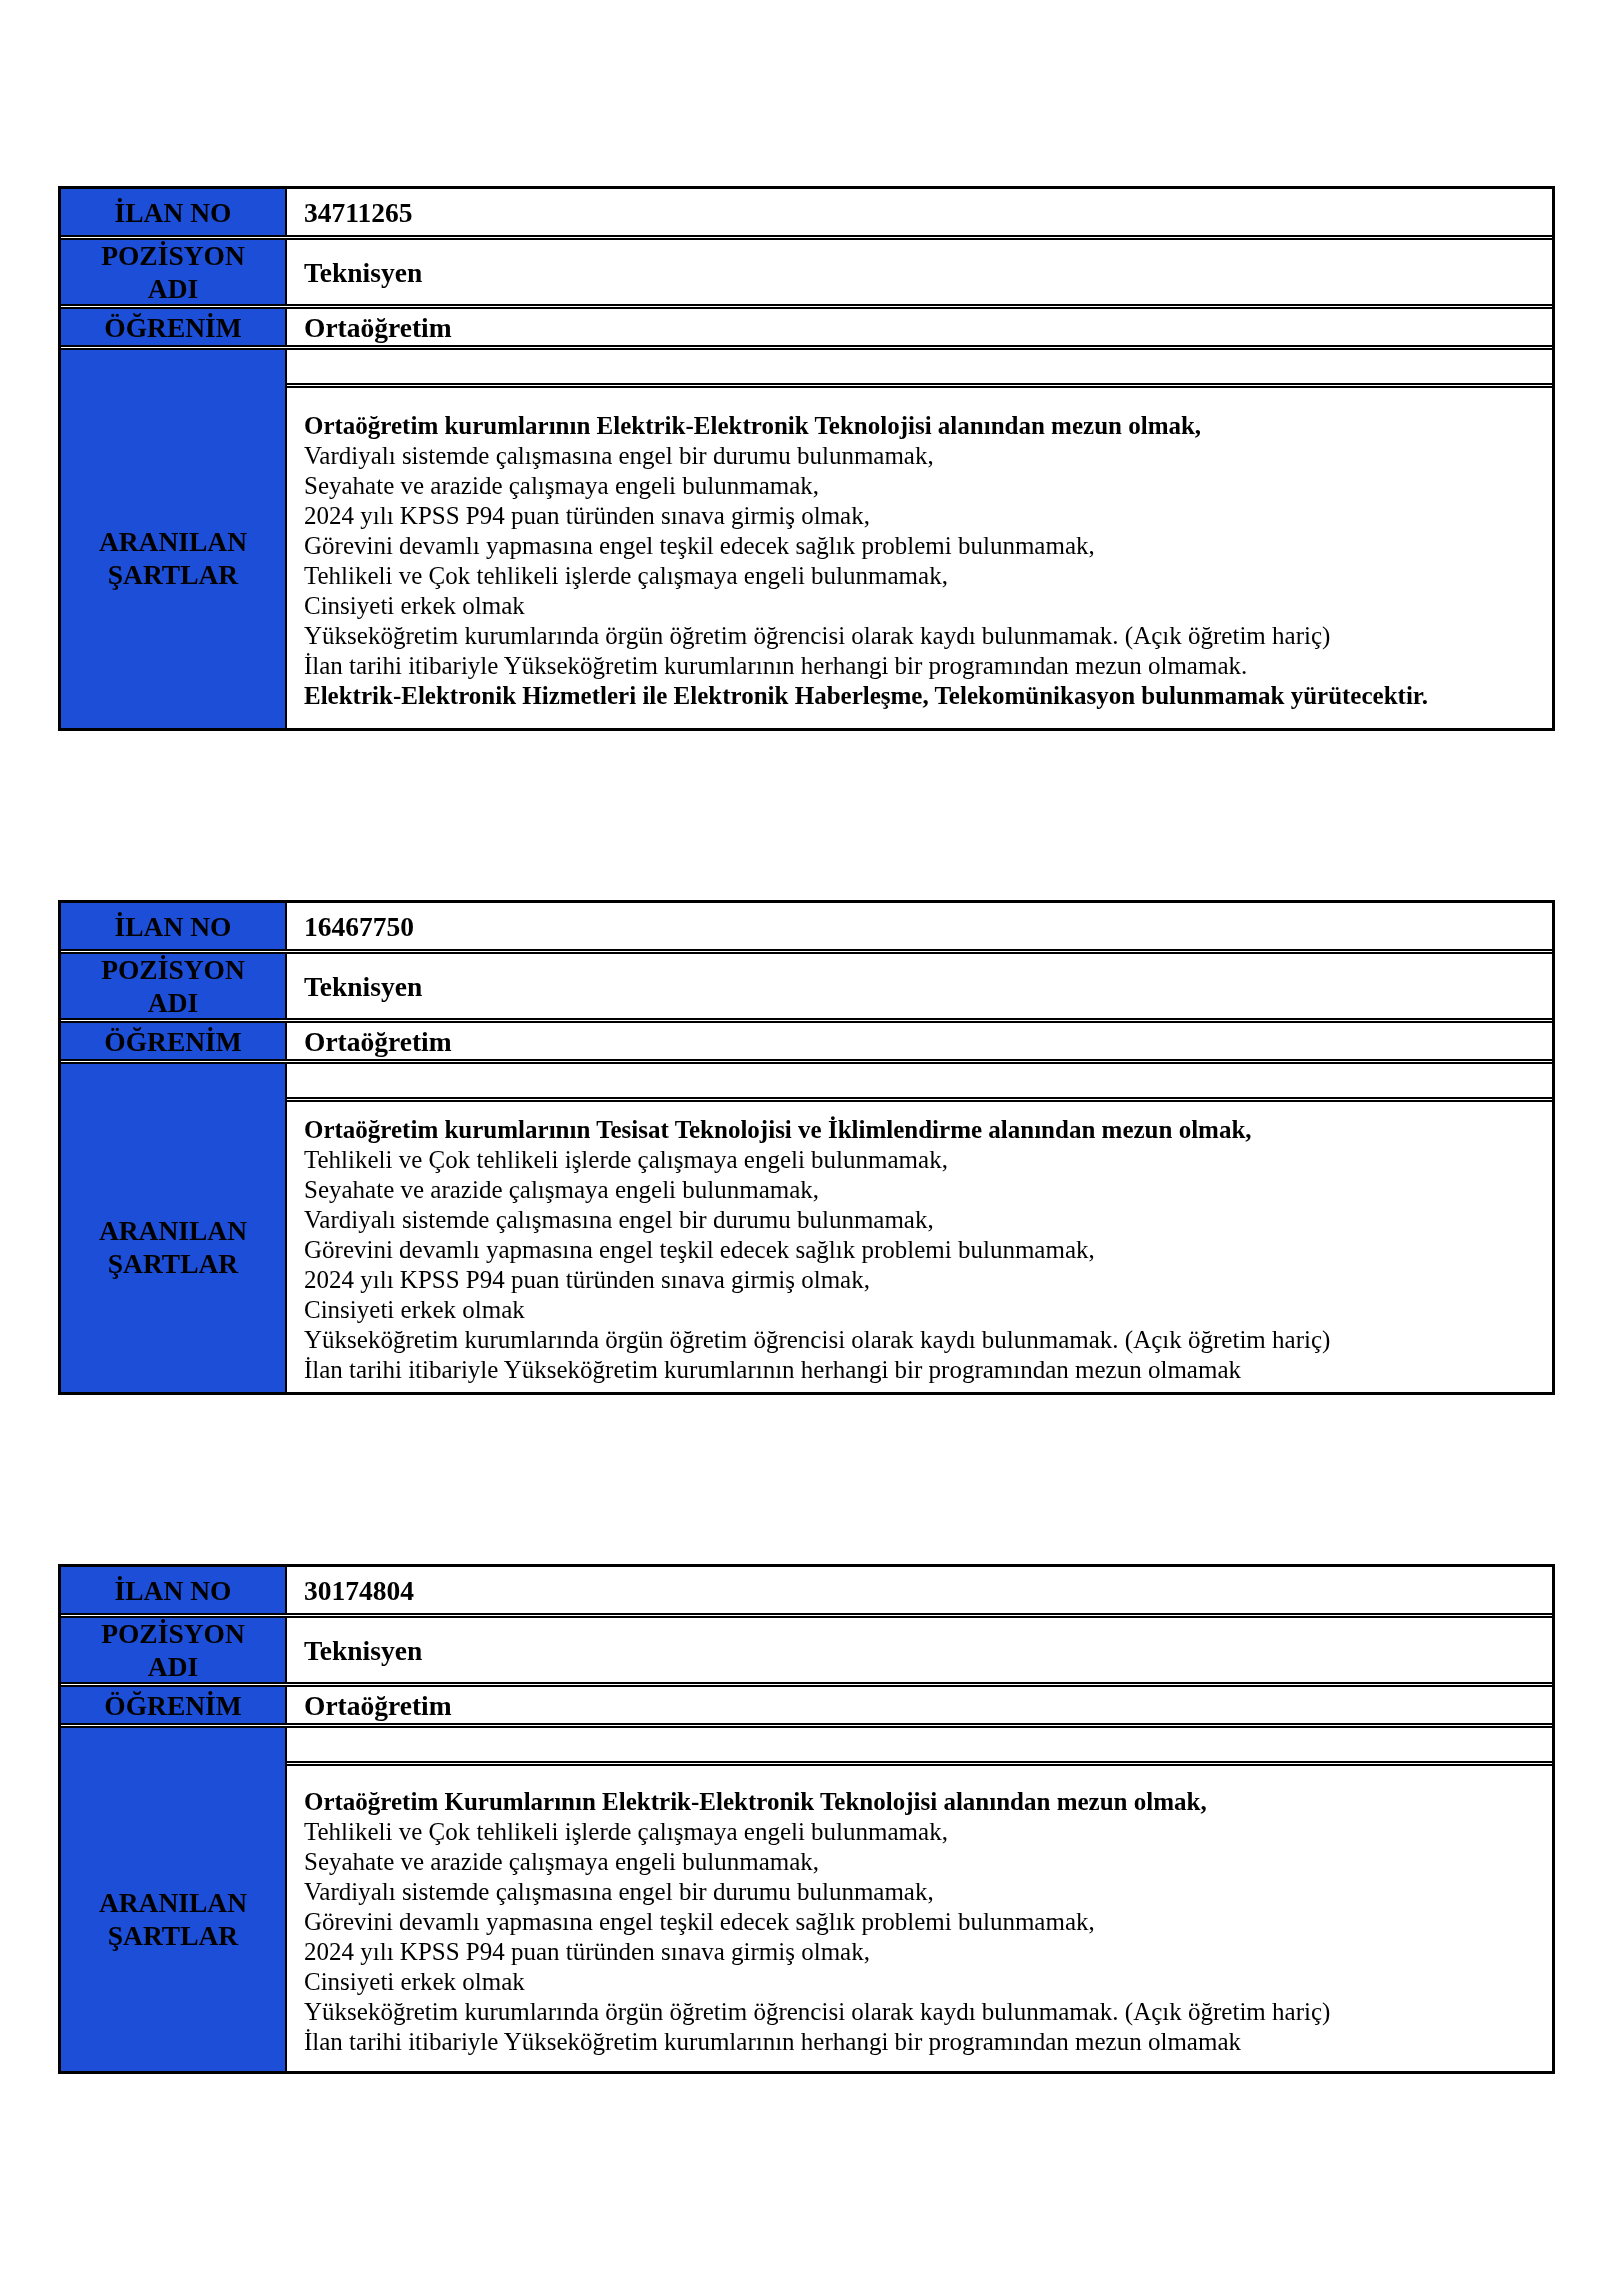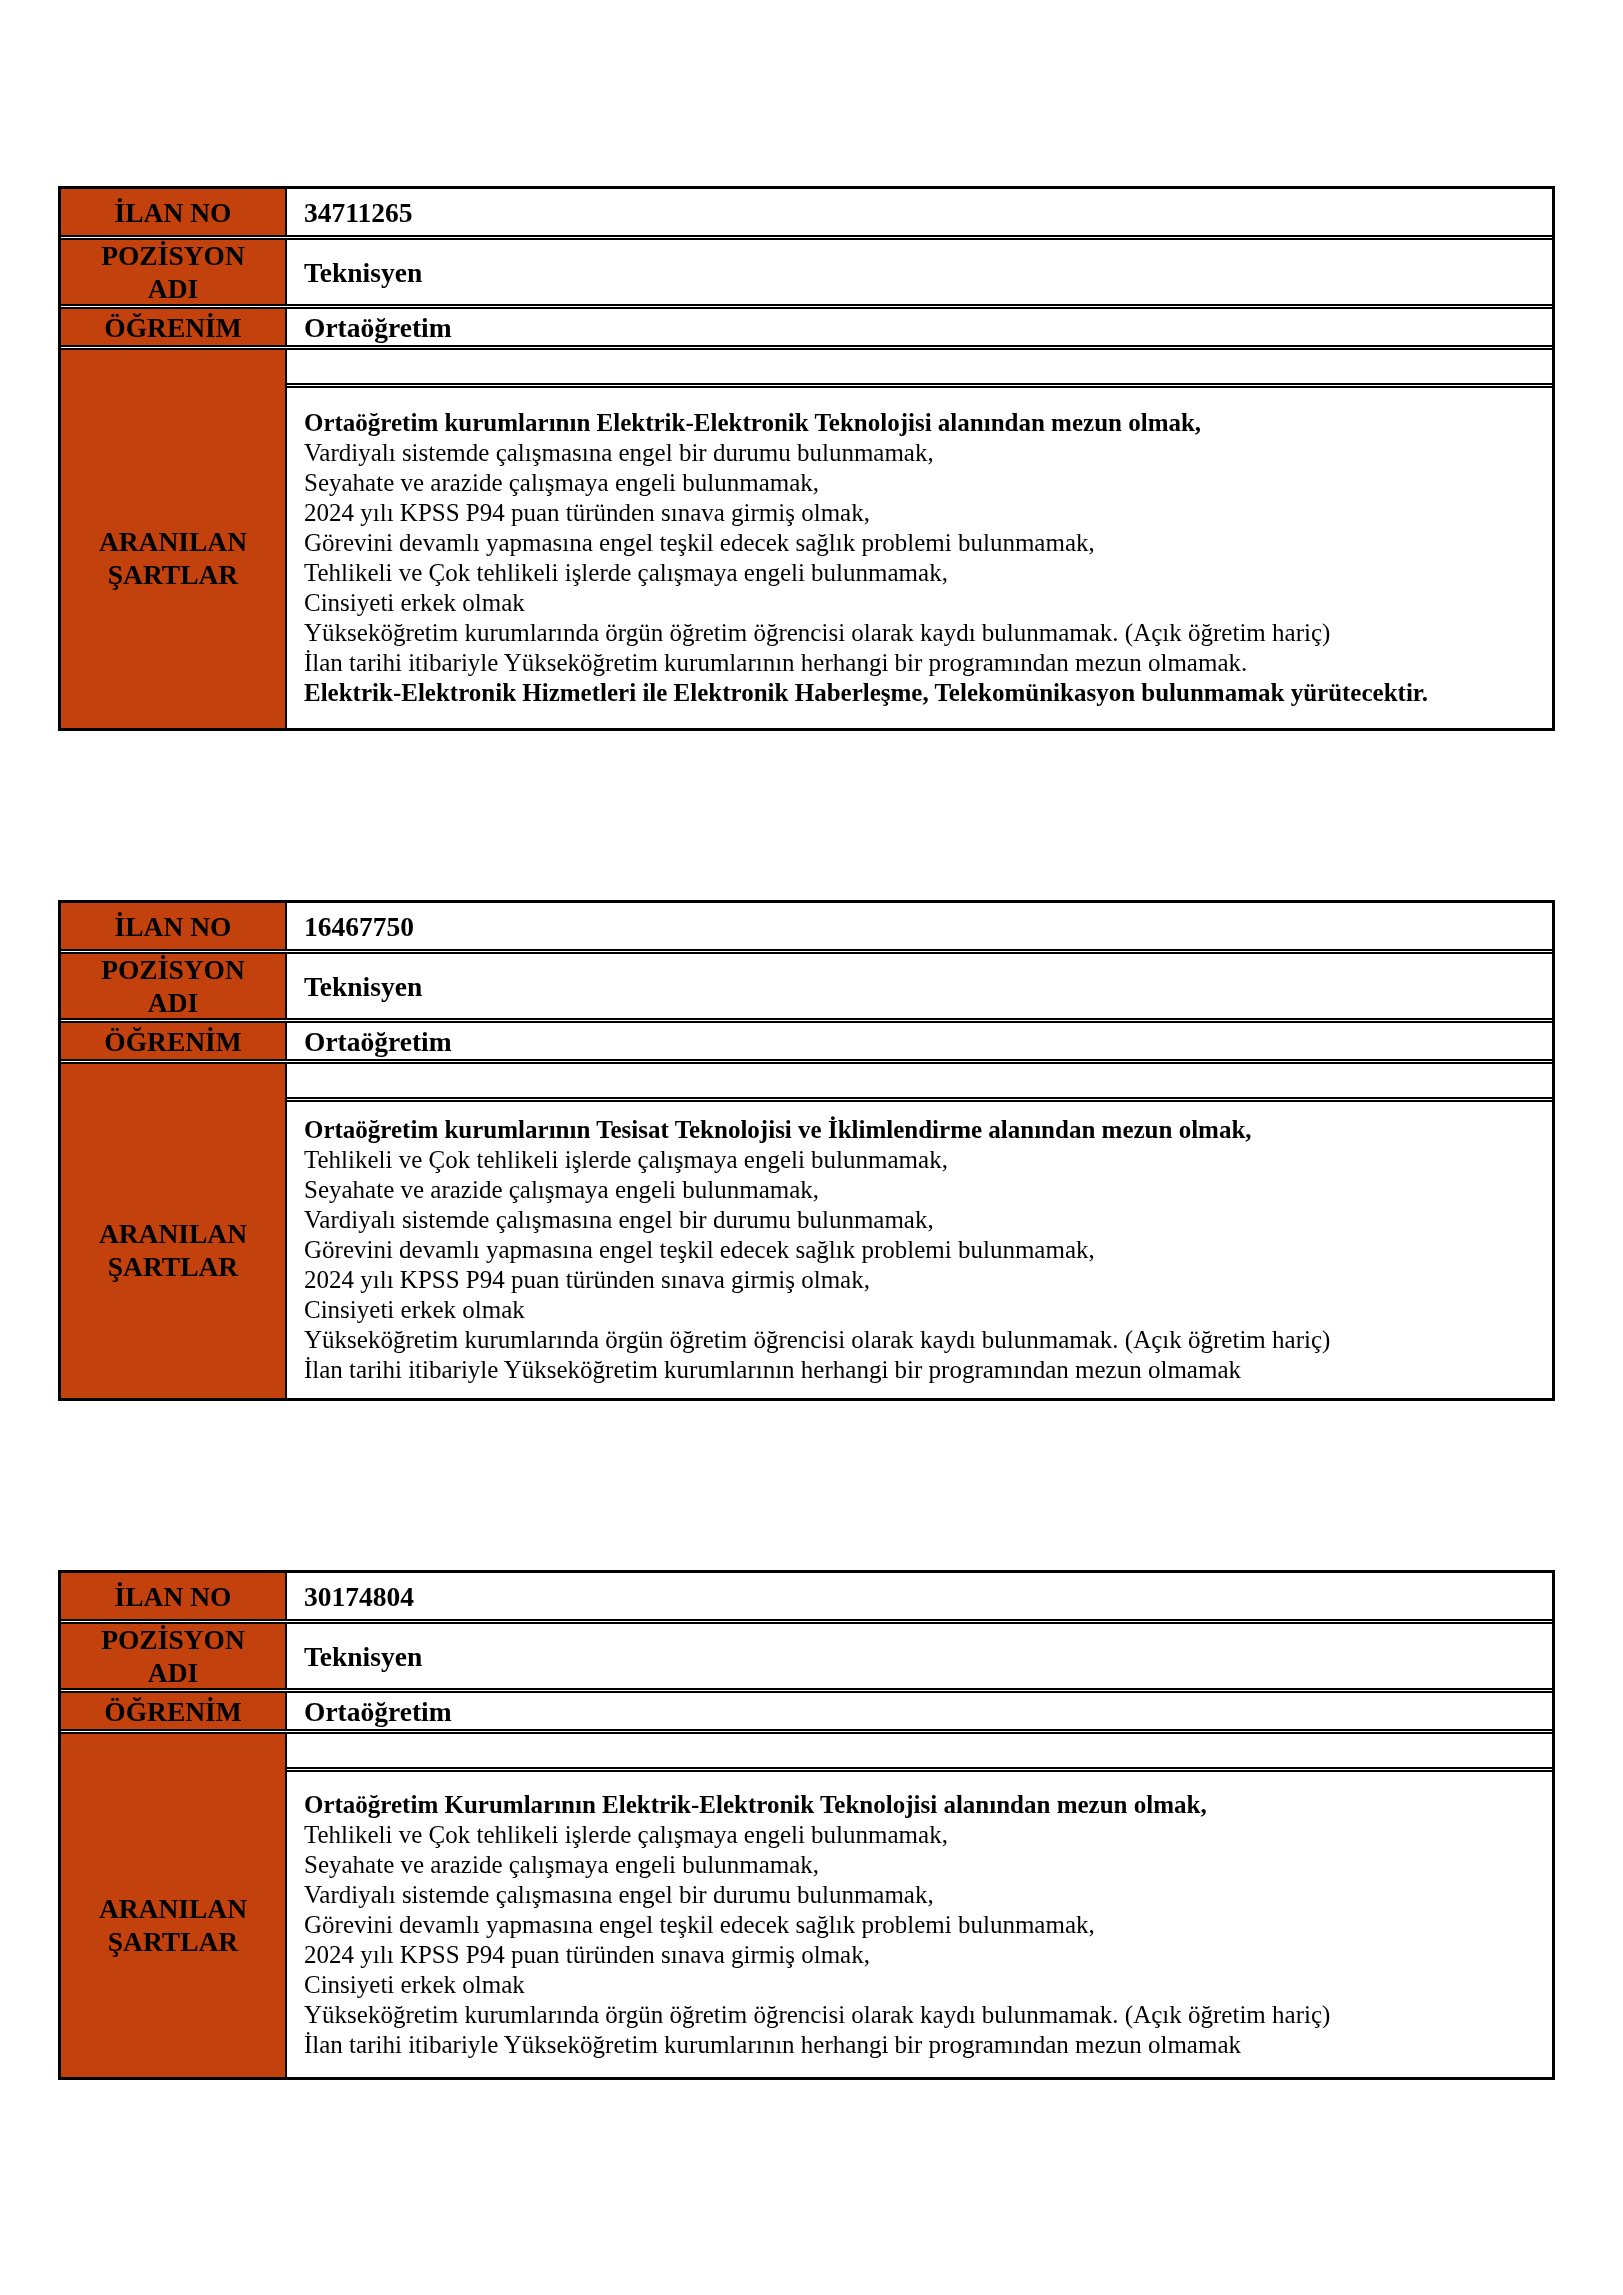--- a/index.html
+++ b/index.html
@@ -15,21 +15,21 @@
   .posting {
     width: 1497px;
     margin: 0 0 169px 58px;
     border: 3.3px solid #000;
   }
   .row { display: flex; align-items: stretch; }
   .row + .row { border-top: 5.9px double #000; }
 
   .label-cell {
     width: 226px; flex: 0 0 226px;
-    background: #c2410c;
+    background: #1d4ed8;
     border-right: 2.6px solid #000;
     display: flex; align-items: center; justify-content: center;
     text-align: center;
     font-weight: bold; font-size: 27.5px; line-height: 33px;
   }
   .label-cell .lbl { display: inline-block; max-width: 196px; }
 
   .value-cell {
     flex: 1 1 auto;
     display: flex; align-items: center;
@@ -38,21 +38,21 @@
   }
 
   .row-ilan  { height: 46px;  }
   .row-poz   { height: 69px; font-family: Liberation Serif, serif; }
   .row-ogr   { height: 41px;  }
   .row-adet  { height: 38px; flex-direction: column;  }
 
   .req-cell {
     flex: 1 1 auto;
     display: flex; flex-direction: column; justify-content: center;
-    padding: 13px 13px 13px 17px;
+    padding: 13px 13px 7px 17px;
     font-weight: normal; font-size: 25px; line-height: 30px;
   }
   .req-0 { min-height: 340px; }
   .req-1 { min-height: 287px; }
   .req-2 { min-height: 305px; }
   .req-line { white-space: nowrap; }
   .req-line.bold { font-weight: bold; }
 </style>
 </head>
 <body>

